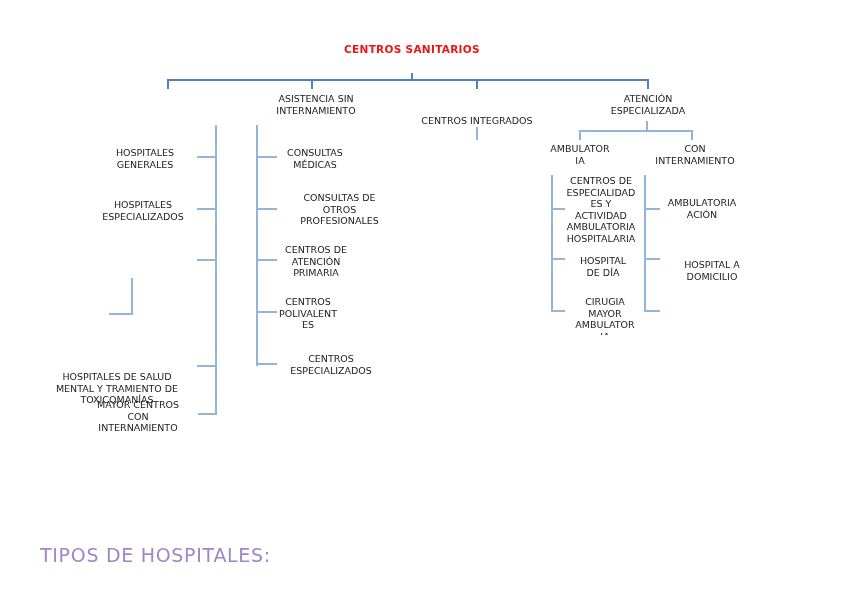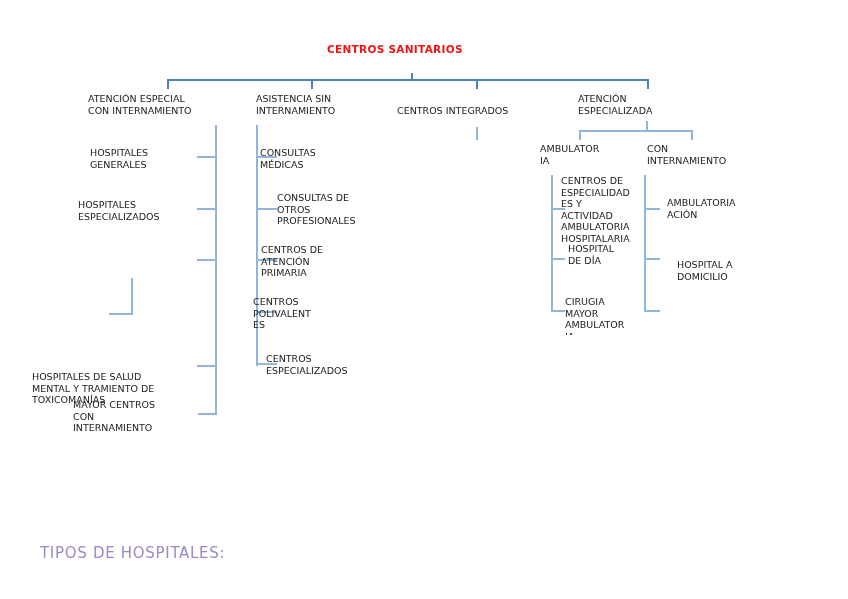--- a/index.html
+++ b/index.html
@@ -13,38 +13,39 @@
   html,body{margin:0;padding:0;}
   .canvas{
     position:relative;
     width:848px;height:599px;
     background:var(--background);
     font-family:"DejaVu Sans","Liberation Sans",sans-serif;
     overflow:hidden;
   }
   .node{
     position:absolute;
+    text-align:center;
     font-size:9.5px;
     line-height:11.5px;
     color:var(--text);
     white-space:pre-line;
   }
   .node.title{
     font-size:10.5px;
     font-weight:bold;
     letter-spacing:.3px;
     color:var(--title-red);
   }
   .node.clipped{
     height:39px;
     overflow:hidden;
   }
   .caption{
     position:absolute;
-    font-size:15px;
+    font-size:19px;
     letter-spacing:.7px;
     color:var(--caption-purple);
     white-space:pre;
   }
   .ln{
     position:absolute;
     background:var(--connector-light);
   }
   .ln.d{
     background:var(--connector-dark);
@@ -57,25 +58,23 @@
 
   <div class="node title" style="left:327px;top:44px;width:170px">CENTROS SANITARIOS</div>
 
   <div class="ln d" style="left:167px;top:79px;width:482px;height:2px"></div>
   <div class="ln d" style="left:411px;top:73px;width:2px;height:6px"></div>
   <div class="ln d" style="left:167px;top:81px;width:2px;height:8px"></div>
   <div class="ln d" style="left:311px;top:81px;width:2px;height:8px"></div>
   <div class="ln d" style="left:476px;top:81px;width:2px;height:8px"></div>
   <div class="ln d" style="left:647px;top:81px;width:2px;height:8px"></div>
 
-  <div class="node" style="left:88px;top:93px;width:160px">ATENCIÓN ESPECIAL
-CON INTERNAMIENTO</div>
-  <div class="node" style="left:256px;top:93px;width:140px">ASISTENCIA SIN
+  <div class="node" style="left:246px;top:93px;width:140px">ASISTENCIA SIN
 INTERNAMIENTO</div>
-  <div class="node" style="left:397px;top:105px;width:160px">CENTROS INTEGRADOS</div>
+  <div class="node" style="left:397px;top:115px;width:160px">CENTROS INTEGRADOS</div>
   <div class="node" style="left:578px;top:93px;width:140px">ATENCIÓN
 ESPECIALIZADA</div>
 
   <div class="ln" style="left:215px;top:125px;width:2px;height:290px"></div>
   <div class="ln" style="left:197px;top:156px;width:18px;height:2px"></div>
   <div class="ln" style="left:197px;top:208px;width:18px;height:2px"></div>
   <div class="ln" style="left:197px;top:259px;width:18px;height:2px"></div>
   <div class="ln" style="left:197px;top:365px;width:18px;height:2px"></div>
   <div class="ln" style="left:198px;top:413px;width:17px;height:2px"></div>
 
@@ -130,21 +129,21 @@
   <div class="ln" style="left:553px;top:208px;width:12px;height:2px"></div>
   <div class="ln" style="left:553px;top:258px;width:12px;height:2px"></div>
   <div class="ln" style="left:553px;top:310px;width:12px;height:2px"></div>
 
   <div class="node" style="left:561px;top:175px;width:80px">CENTROS DE
 ESPECIALIDAD
 ES Y
 ACTIVIDAD
 AMBULATORIA
 HOSPITALARIA</div>
-  <div class="node" style="left:568px;top:243px;width:70px">HOSPITAL
+  <div class="node" style="left:568px;top:255px;width:70px">HOSPITAL
 DE DÍA</div>
   <div class="node clipped" style="left:565px;top:296px;width:80px">CIRUGIA
 MAYOR
 AMBULATOR
 IA</div>
 
   <div class="ln" style="left:644px;top:175px;width:2px;height:137px"></div>
   <div class="ln" style="left:646px;top:208px;width:14px;height:2px"></div>
   <div class="ln" style="left:646px;top:258px;width:14px;height:2px"></div>
   <div class="ln" style="left:646px;top:310px;width:14px;height:2px"></div>

